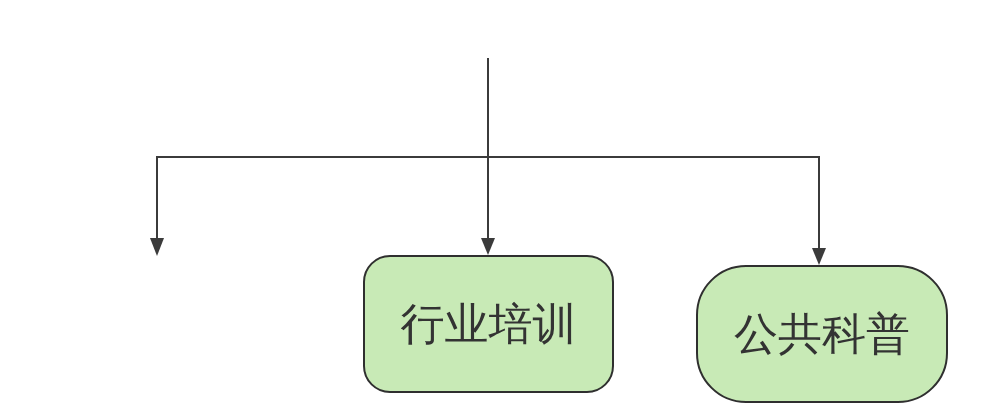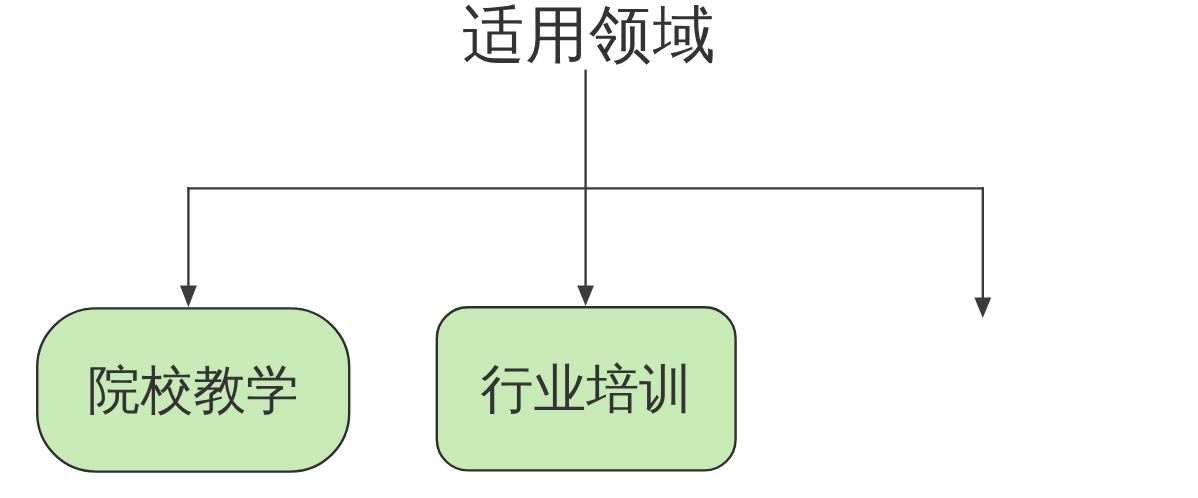--- a/index.html
+++ b/index.html
@@ -50,39 +50,38 @@
   }
   .node-1 { left: 30px;  top: 256px; width: 262px; height: 138px; }
   .node-2 { left: 363px; top: 255px; width: 251px; height: 138px; border-radius: 27px; }
   .node-3 { left: 696px; top: 265px; width: 252px; height: 138px; }
 </style>
 </head>
 <body>
 
 <div class="canvas">
 
-  <div class="diagram-title">适用领域</div>
 
   <svg class="connectors" viewBox="0 0 998 415" xmlns="http://www.w3.org/2000/svg">
 
     <line x1="488" y1="58" x2="488" y2="239" stroke="#3b3b3b" stroke-width="2"></line>
 
     <line x1="156" y1="157" x2="820" y2="157" stroke="#3b3b3b" stroke-width="2"></line>
 
     <line x1="157" y1="156" x2="157" y2="239" stroke="#3b3b3b" stroke-width="2"></line>
 
     <line x1="819" y1="156" x2="819" y2="249" stroke="#3b3b3b" stroke-width="2"></line>
 
     <polygon points="150,238 164,238 157,256" fill="#3b3b3b"></polygon>
     <polygon points="481,238 495,238 488,255" fill="#3b3b3b"></polygon>
     <polygon points="812,248 826,248 819,265" fill="#3b3b3b"></polygon>
   </svg>
 
-  <div class="node node-1">
-    <span>院校教学</span>
-  </div>
 
   <div class="node node-2">
     <span>行业培训</span>
   </div>
 
+  <div class="node node-3">
+    <span>公共科普</span>
+  </div>
 
 </div>
 
 </body></html>

